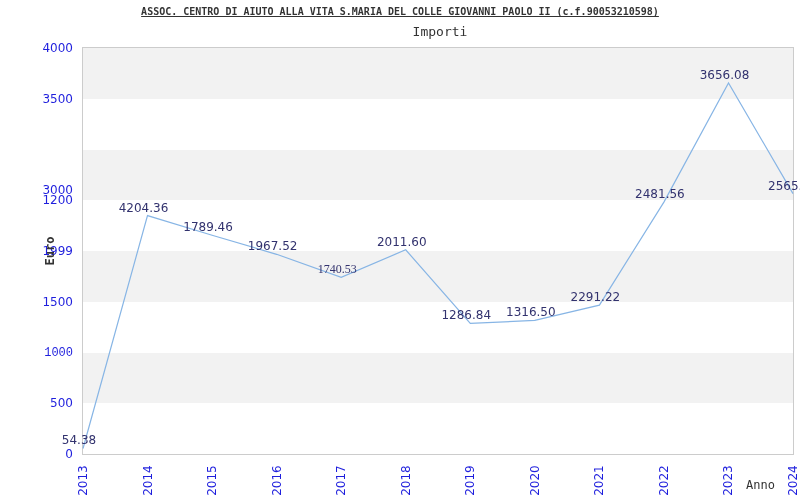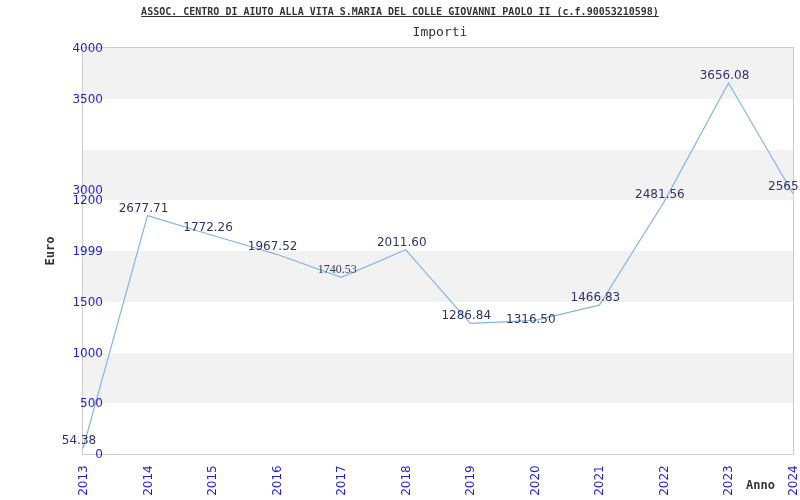--- a/index.html
+++ b/index.html
@@ -28,39 +28,39 @@
   }
   .plot-area{
     position:absolute;left:82px;top:47px;width:712px;height:408px;
     border:1px solid var(--border-color);box-sizing:border-box;background:#ffffff;
   }
   .bands{position:absolute;inset:0;}
   .band{width:100%;}
   .line-svg{position:absolute;left:0;top:0;overflow:visible;}
   .y-tick{
     position:absolute;left:0;width:73px;text-align:right;height:14px;line-height:14px;
-    font-size:12px;color:var(--tick-color);padding-left:30px;
+    font-size:12px;color:var(--tick-color);
   }
   .x-tick{
     position:absolute;width:34px;height:13px;line-height:13px;text-align:center;
     font-size:12px;color:var(--tick-color);transform:rotate(-90deg);white-space:nowrap;
   }
   .pt-label{
     position:absolute;transform:translateX(-50%);height:14px;line-height:14px;
     font-size:12px;color:var(--label-color);white-space:nowrap;
   }
   .y-axis-title{
     position:absolute;left:30px;top:244px;width:40px;height:14px;line-height:14px;
     text-align:center;transform:rotate(-90deg);
     font-family:"DejaVu Sans Mono",monospace;font-weight:700;font-size:12px;
     color:var(--text-color);
   }
   .x-axis-title{
     position:absolute;left:746px;top:478px;
-    font-family:"DejaVu Sans Mono",monospace;font-weight:700;font-size:12px;
+    font-family:"DejaVu Sans Mono",monospace;font-weight:400;font-size:12px;
     color:var(--text-color);
   }
 </style>
 </head>
 <body>
 
 <div class="chart-title">ASSOC. CENTRO DI AIUTO ALLA VITA S.MARIA DEL COLLE GIOVANNI PAOLO II (c.f.90053210598)</div>
 <div class="chart-subtitle">Importi</div>
 
 <div class="plot-area">
@@ -79,47 +79,47 @@
   </svg>
 </div>
 
 <div id="y-ticks">
     <div class="y-tick" style="top: 41px;">4000</div>
     <div class="y-tick" style="top: 91.75px;">3500</div>
     <div class="y-tick" style="top: 142.5px; margin-top: 40px;">3000</div>
     <div class="y-tick" style="top: 193.25px;">1200</div>
     <div class="y-tick" style="top: 244px;">1999</div>
     <div class="y-tick" style="top: 294.75px;">1500</div>
-    <div class="y-tick" style="top: 345.5px;">1000</div>
+    <div class="y-tick" style="top: 345.5px; font-family: Liberation Mono, monospace;">1000</div>
     <div class="y-tick" style="top: 396.25px;">500</div>
     <div class="y-tick" style="top: 447px;">0</div>
   </div>
 <div id="x-ticks">
     <div class="x-tick" style="left: 66px; top: 474px;">2013</div>
     <div class="x-tick" style="left: 130.545px; top: 474px;">2014</div>
     <div class="x-tick" style="left: 195.091px; top: 474px;">2015</div>
     <div class="x-tick" style="left: 259.636px; top: 474px;">2016</div>
     <div class="x-tick" style="left: 324.182px; top: 474px;">2017</div>
     <div class="x-tick" style="left: 388.727px; top: 474px;">2018</div>
     <div class="x-tick" style="left: 453.273px; top: 474px;">2019</div>
     <div class="x-tick" style="left: 517.818px; top: 474px;">2020</div>
     <div class="x-tick" style="left: 582.364px; top: 474px;">2021</div>
     <div class="x-tick" style="left: 646.909px; top: 474px;">2022</div>
     <div class="x-tick" style="left: 711.455px; top: 474px;">2023</div>
     <div class="x-tick" style="left: 776px; top: 474px;">2024</div>
   </div>
 <div id="pt-labels">
     <div class="pt-label" style="left: 79px; top: 433.48px;">54.38</div>
-    <div class="pt-label" style="left: 143.545px; top: 200.558px;">2677.71</div>
-    <div class="pt-label" style="left: 208.091px; top: 220.346px;">1772.26</div>
+    <div class="pt-label" style="left: 143.545px; top: 200.558px;">4204.36</div>
+    <div class="pt-label" style="left: 208.091px; top: 220.346px;">1789.46</div>
     <div class="pt-label" style="left: 272.636px; top: 239.297px;">1967.52</div>
     <div class="pt-label" style="left: 337.182px; top: 262.336px; font-family: Liberation Serif, serif;">1740.53</div>
     <div class="pt-label" style="left: 401.727px; top: 234.823px;">2011.60</div>
     <div class="pt-label" style="left: 466.273px; top: 308.386px;">1286.84</div>
-    <div class="pt-label" style="left: 530.818px; top: 305.375px; margin-top: 7px;">1316.50</div>
-    <div class="pt-label" style="left: 595.364px; top: 290.117px;">1466.83</div>
+    <div class="pt-label" style="left: 530.818px; top: 305.375px;">1316.50</div>
+    <div class="pt-label" style="left: 595.364px; top: 290.117px;">2291.22</div>
     <div class="pt-label" style="left: 659.909px; top: 187.122px;">2481.56</div>
     <div class="pt-label" style="left: 724.455px; top: 67.9079px;">3656.08</div>
     <div class="pt-label" style="left: 789px; top: 178.622px;">2565.3</div>
   </div>
 
 <div class="y-axis-title">Euro</div>
 <div class="x-axis-title">Anno</div>
 
 </body></html>

